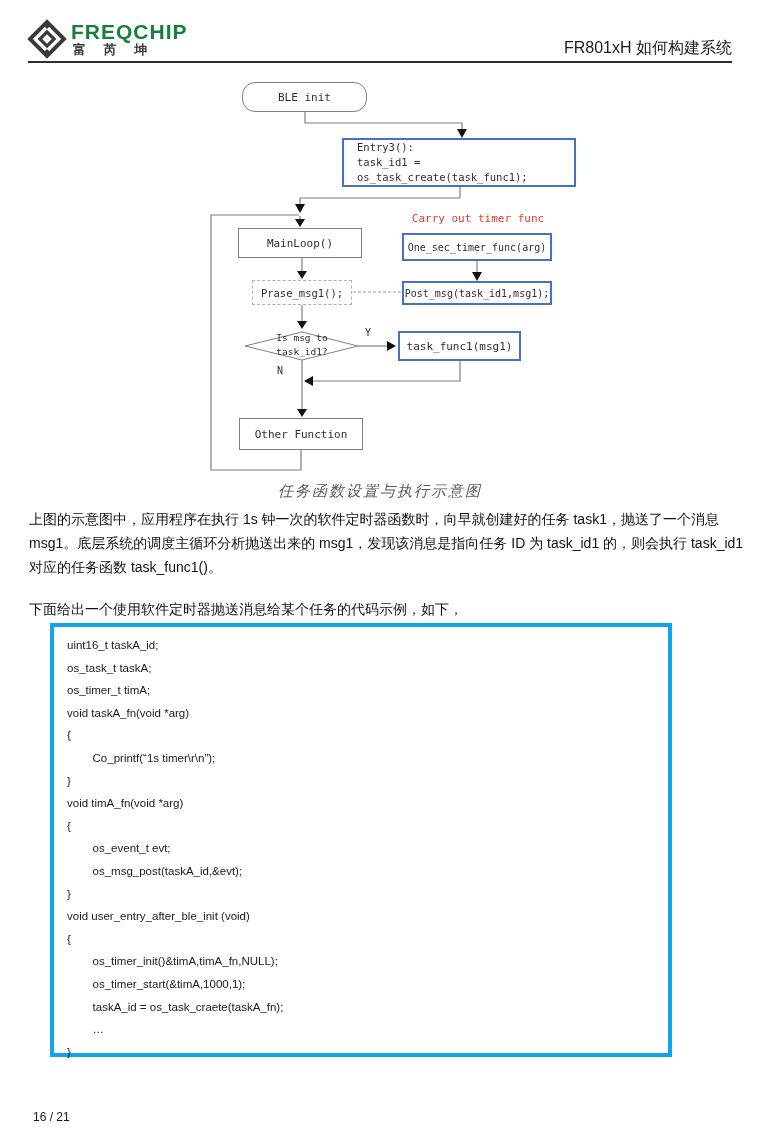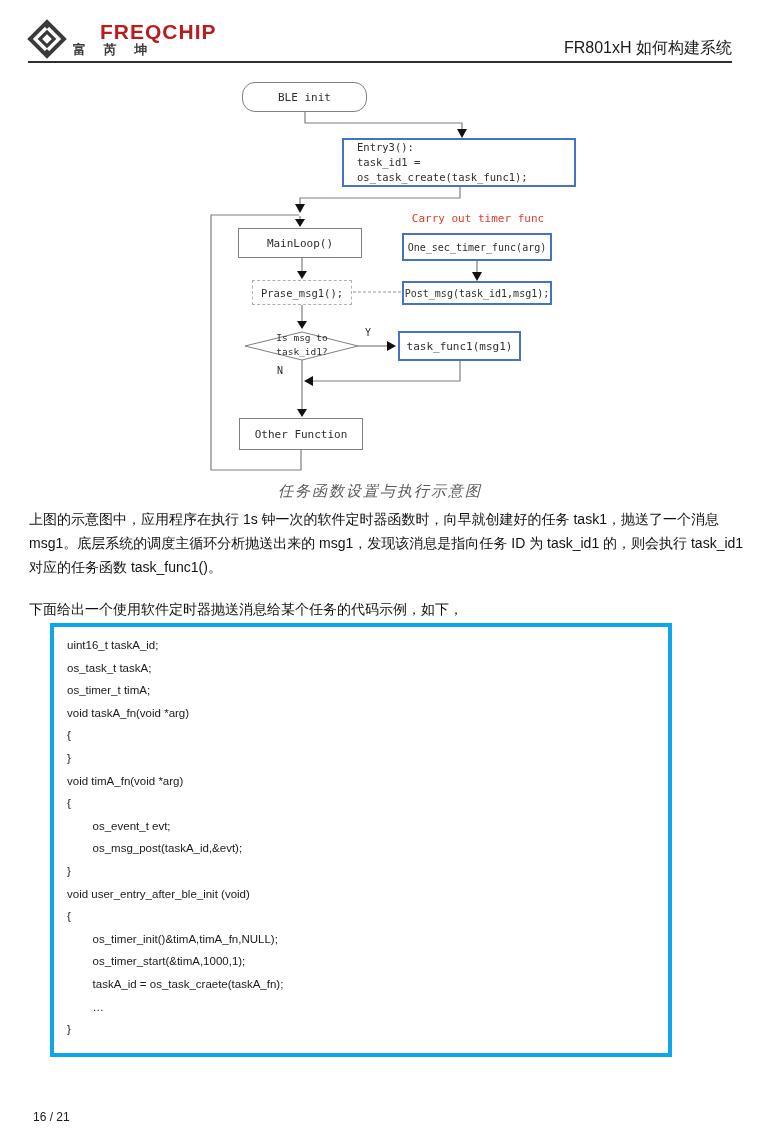--- a/index.html
+++ b/index.html
@@ -4,21 +4,21 @@
 <style>
   html,body{margin:0;padding:0;}
   body{
     width:760px;height:1147px;position:relative;background:#ffffff;
     font-family:"Liberation Sans", sans-serif;color:#1a1a1a;overflow:hidden;
   }
   .abs{position:absolute;}
 
   
   .hdr-rule{position:absolute;left:28px;top:61px;width:704px;height:2px;background:#2f2f2f;}
-  .brand-name{position:absolute;left:71px;top:20px;font-size:21px;font-weight:bold;color:#b91c1c;letter-spacing:1px;margin-left:29px;}
+  .brand-name{position:absolute;left:71px;top:20px;font-size:21px;font-weight:bold;color:#15803d;letter-spacing:1px;}
   .brand-cn{position:absolute;left:73px;top:41px;font-size:13px;font-weight:bold;color:#3a3a3a;letter-spacing:7px;}
   .doc-title{position:absolute;right:28px;top:38px;font-size:16px;color:#1a1a1a;font-family:Liberation Sans, sans-serif;}
 
   
   .fc-svg{position:absolute;left:0;top:0;width:760px;height:500px;}
   .fc-line{stroke:var(--line-gray,#7f7f7f);stroke-width:1.2;fill:none;}
   .fc-dash{stroke:#9a9a9a;stroke-width:1;fill:none;stroke-dasharray:3,2;}
   .fc-arrow{fill:#111;}
   .fc-diamond{fill:#ffffff;stroke:var(--line-gray,#7f7f7f);stroke-width:1;}
 
@@ -162,20 +162,21 @@
   <div class="para-line">下面给出一个使用软件定时器抛送消息给某个任务的代码示例，如下，</div>
 </div>
 
 <div class="code-box">
   <div class="code-lines">
       <div class="code-line">uint16_t taskA_id;</div>
       <div class="code-line">os_task_t taskA;</div>
       <div class="code-line">os_timer_t timA;</div>
       <div class="code-line">void taskA_fn(void *arg)</div>
       <div class="code-line">{</div>
+      <div class="code-line">        Co_printf(“1s timer\r\n”);</div>
       <div class="code-line">}</div>
       <div class="code-line">void timA_fn(void *arg)</div>
       <div class="code-line">{</div>
       <div class="code-line">        os_event_t evt;</div>
       <div class="code-line">        os_msg_post(taskA_id,&amp;evt);</div>
       <div class="code-line">}</div>
       <div class="code-line">void user_entry_after_ble_init (void)</div>
       <div class="code-line">{</div>
       <div class="code-line">        os_timer_init()&amp;timA,timA_fn,NULL);</div>
       <div class="code-line">        os_timer_start(&amp;timA,1000,1);</div>

